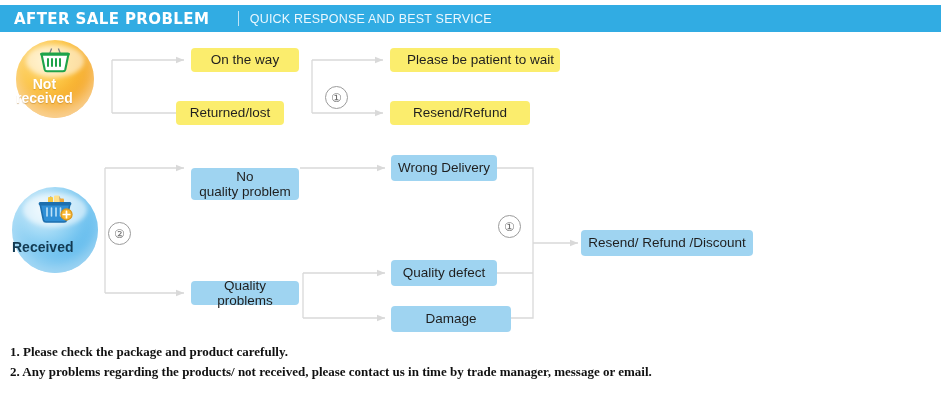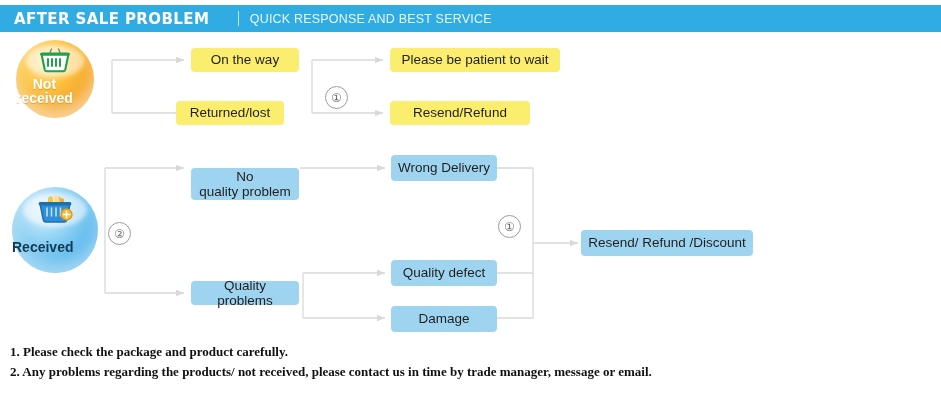--- a/index.html
+++ b/index.html
@@ -269,41 +269,41 @@
       </span>
       <span class="bubble-label">Received</span>
     </div>
 
     <div class="node yellow" style="left:191px; top:16px; width:108px; height:24px;">
       <span>On the way</span>
     </div>
     <div class="node yellow" style="left:176px; top:69px; width:108px; height:24px;">
       <span>Returned/lost</span>
     </div>
-    <div class="node yellow" style="left:390px; top:16px; width:170px; height:24px;">
+    <div class="node yellow" style="left:390px; top:16px; width:170px; height:24px;justify-content:flex-end;">
       <span>Please be patient to wait</span>
     </div>
     <div class="node yellow" style="left:390px; top:69px; width:140px; height:24px;">
       <span>Resend/Refund</span>
     </div>
 
     <div class="node blue" style="left:191px; top:136px; width:108px; height:32px;">
       <span>No
 quality problem</span>
     </div>
     <div class="node blue" style="left:191px; top:249px; width:108px; height:24px;">
       <span>Quality problems</span>
     </div>
     <div class="node blue" style="left:391px; top:123px; width:106px; height:26px;">
       <span>Wrong Delivery</span>
     </div>
     <div class="node blue" style="left:391px; top:228px; width:106px; height:26px;">
       <span>Quality defect</span>
     </div>
-    <div class="node blue" style="left:391px; top:274px; width:106px; height:26px;">
+    <div class="node blue" style="left:391px; top:274px; width:120px; height:26px;">
       <span>Damage</span>
     </div>
     <div class="node blue" style="left:581px; top:198px; width:172px; height:26px;">
       <span>Resend/ Refund /Discount</span>
     </div>
 
     <div class="marker" style="left:325px; top:54px;">
       <span>①</span>
     </div>
     <div class="marker" style="left:108px; top:190px;">

